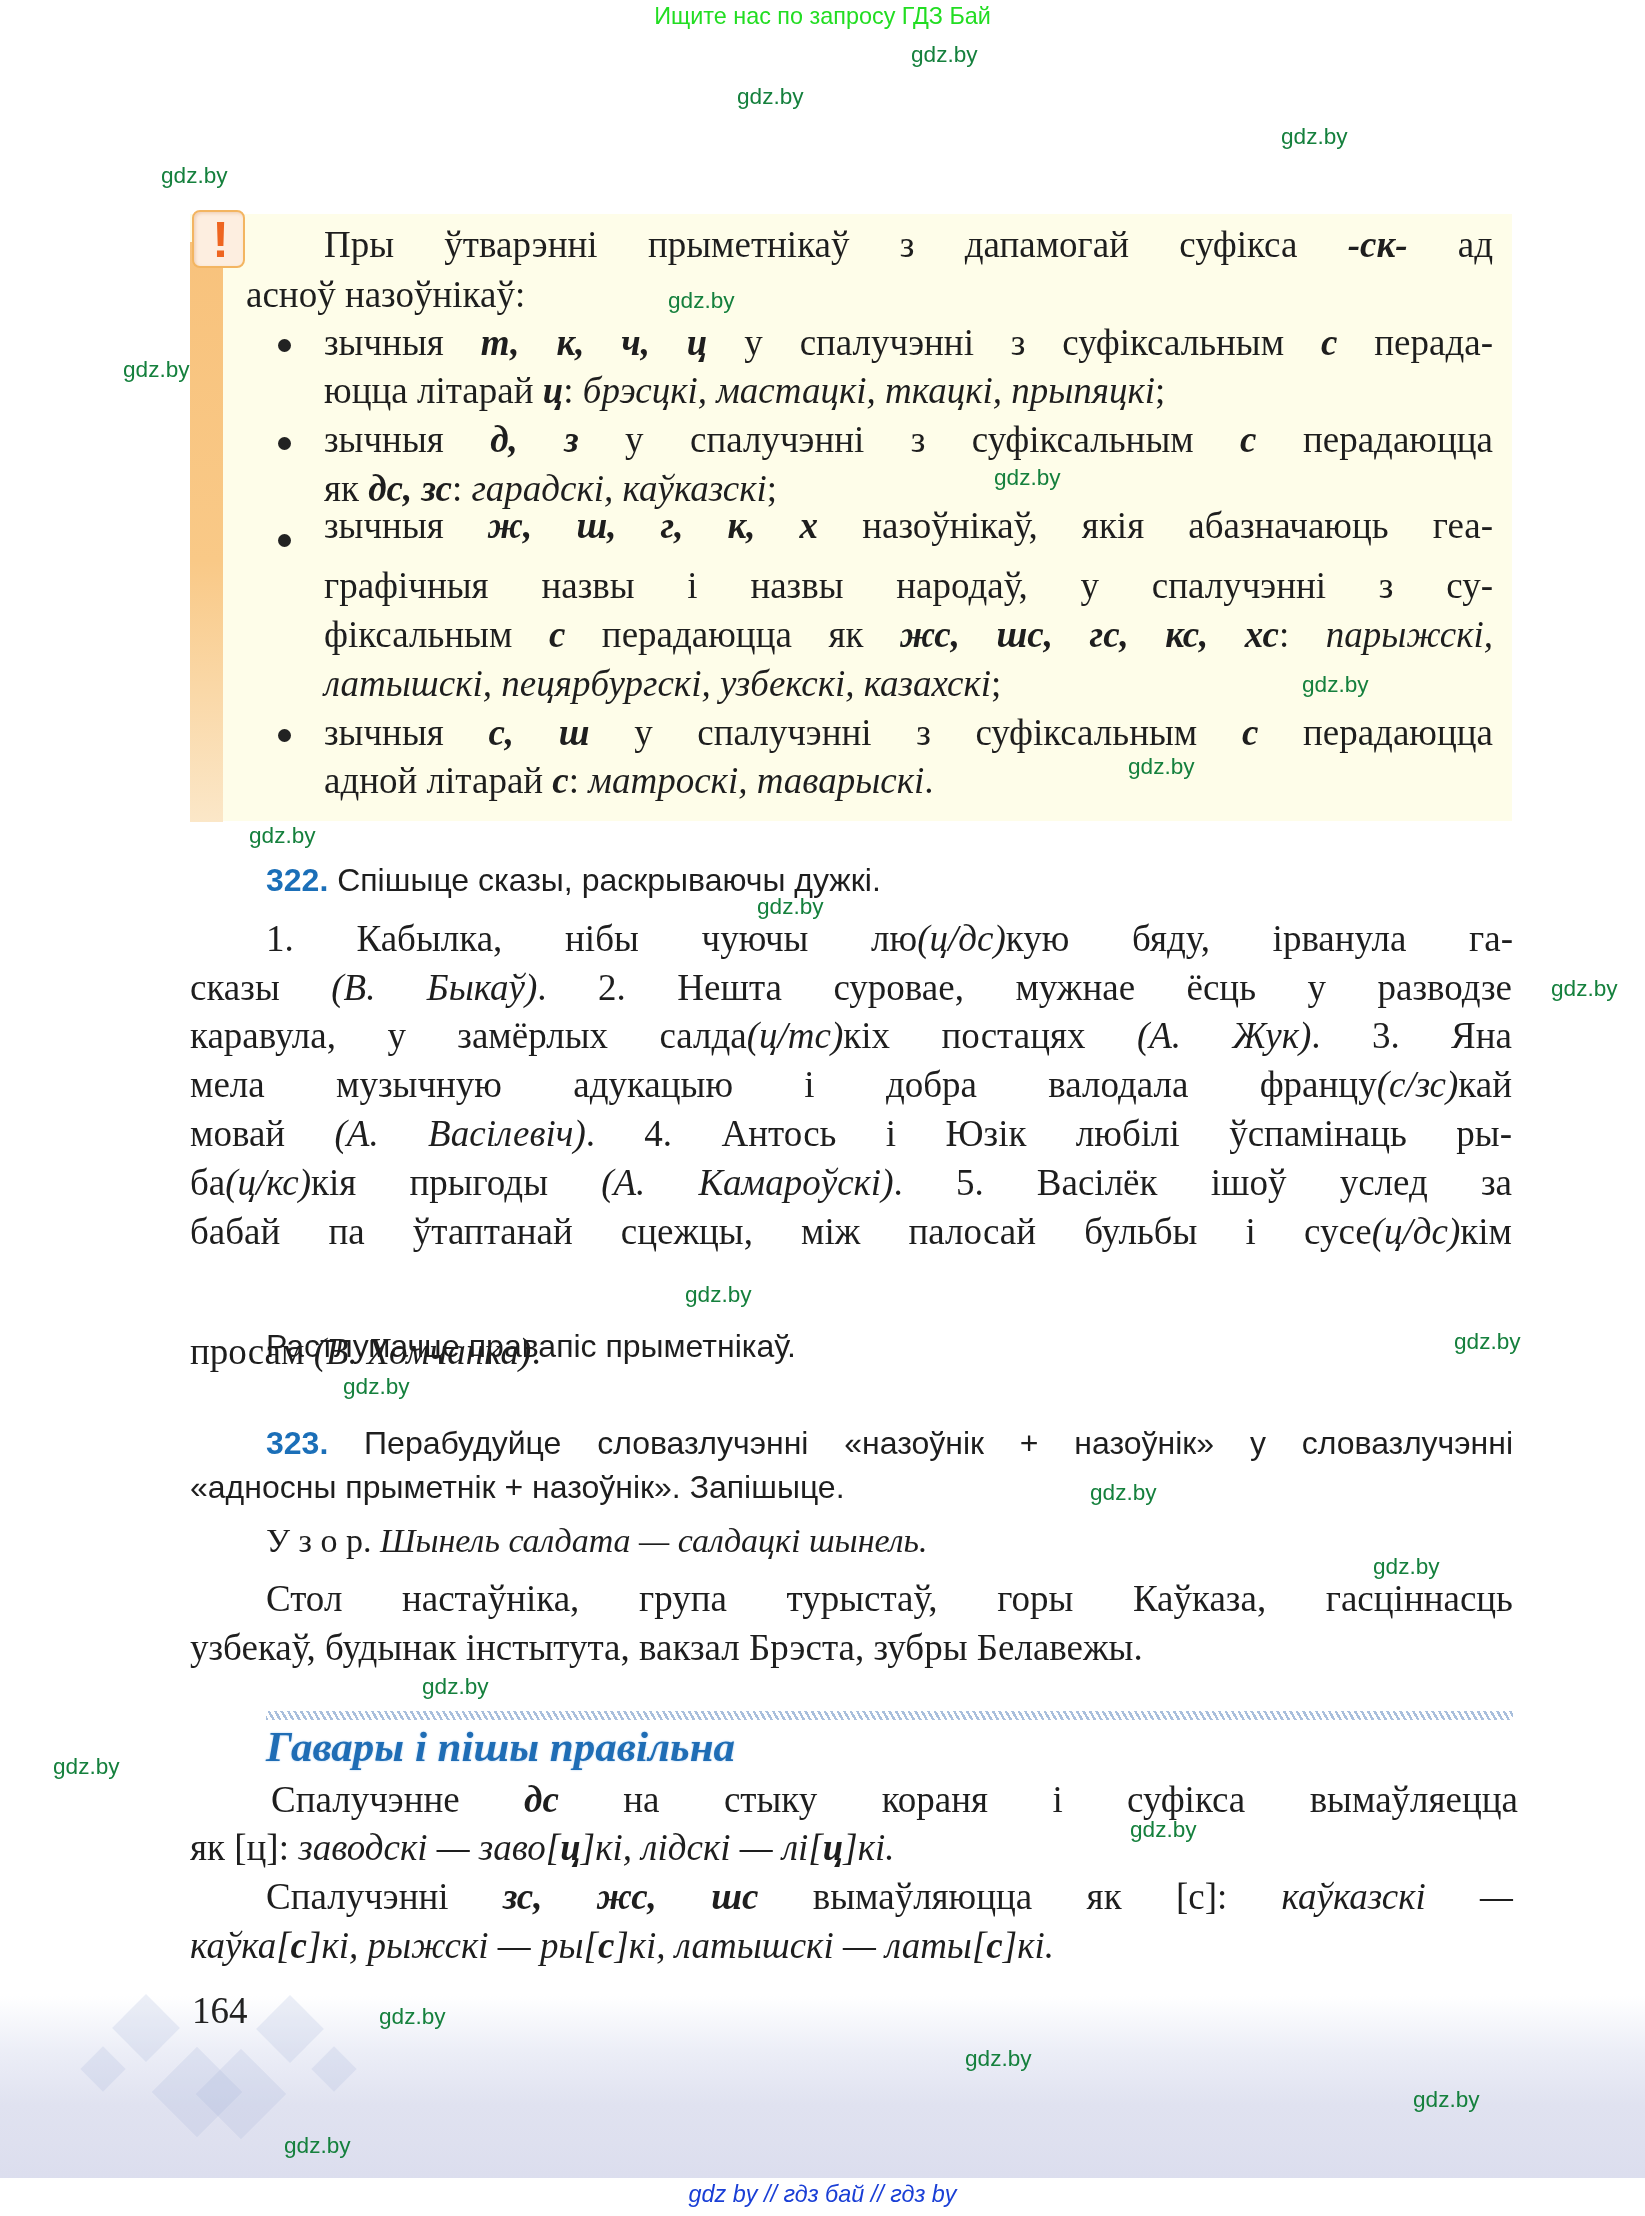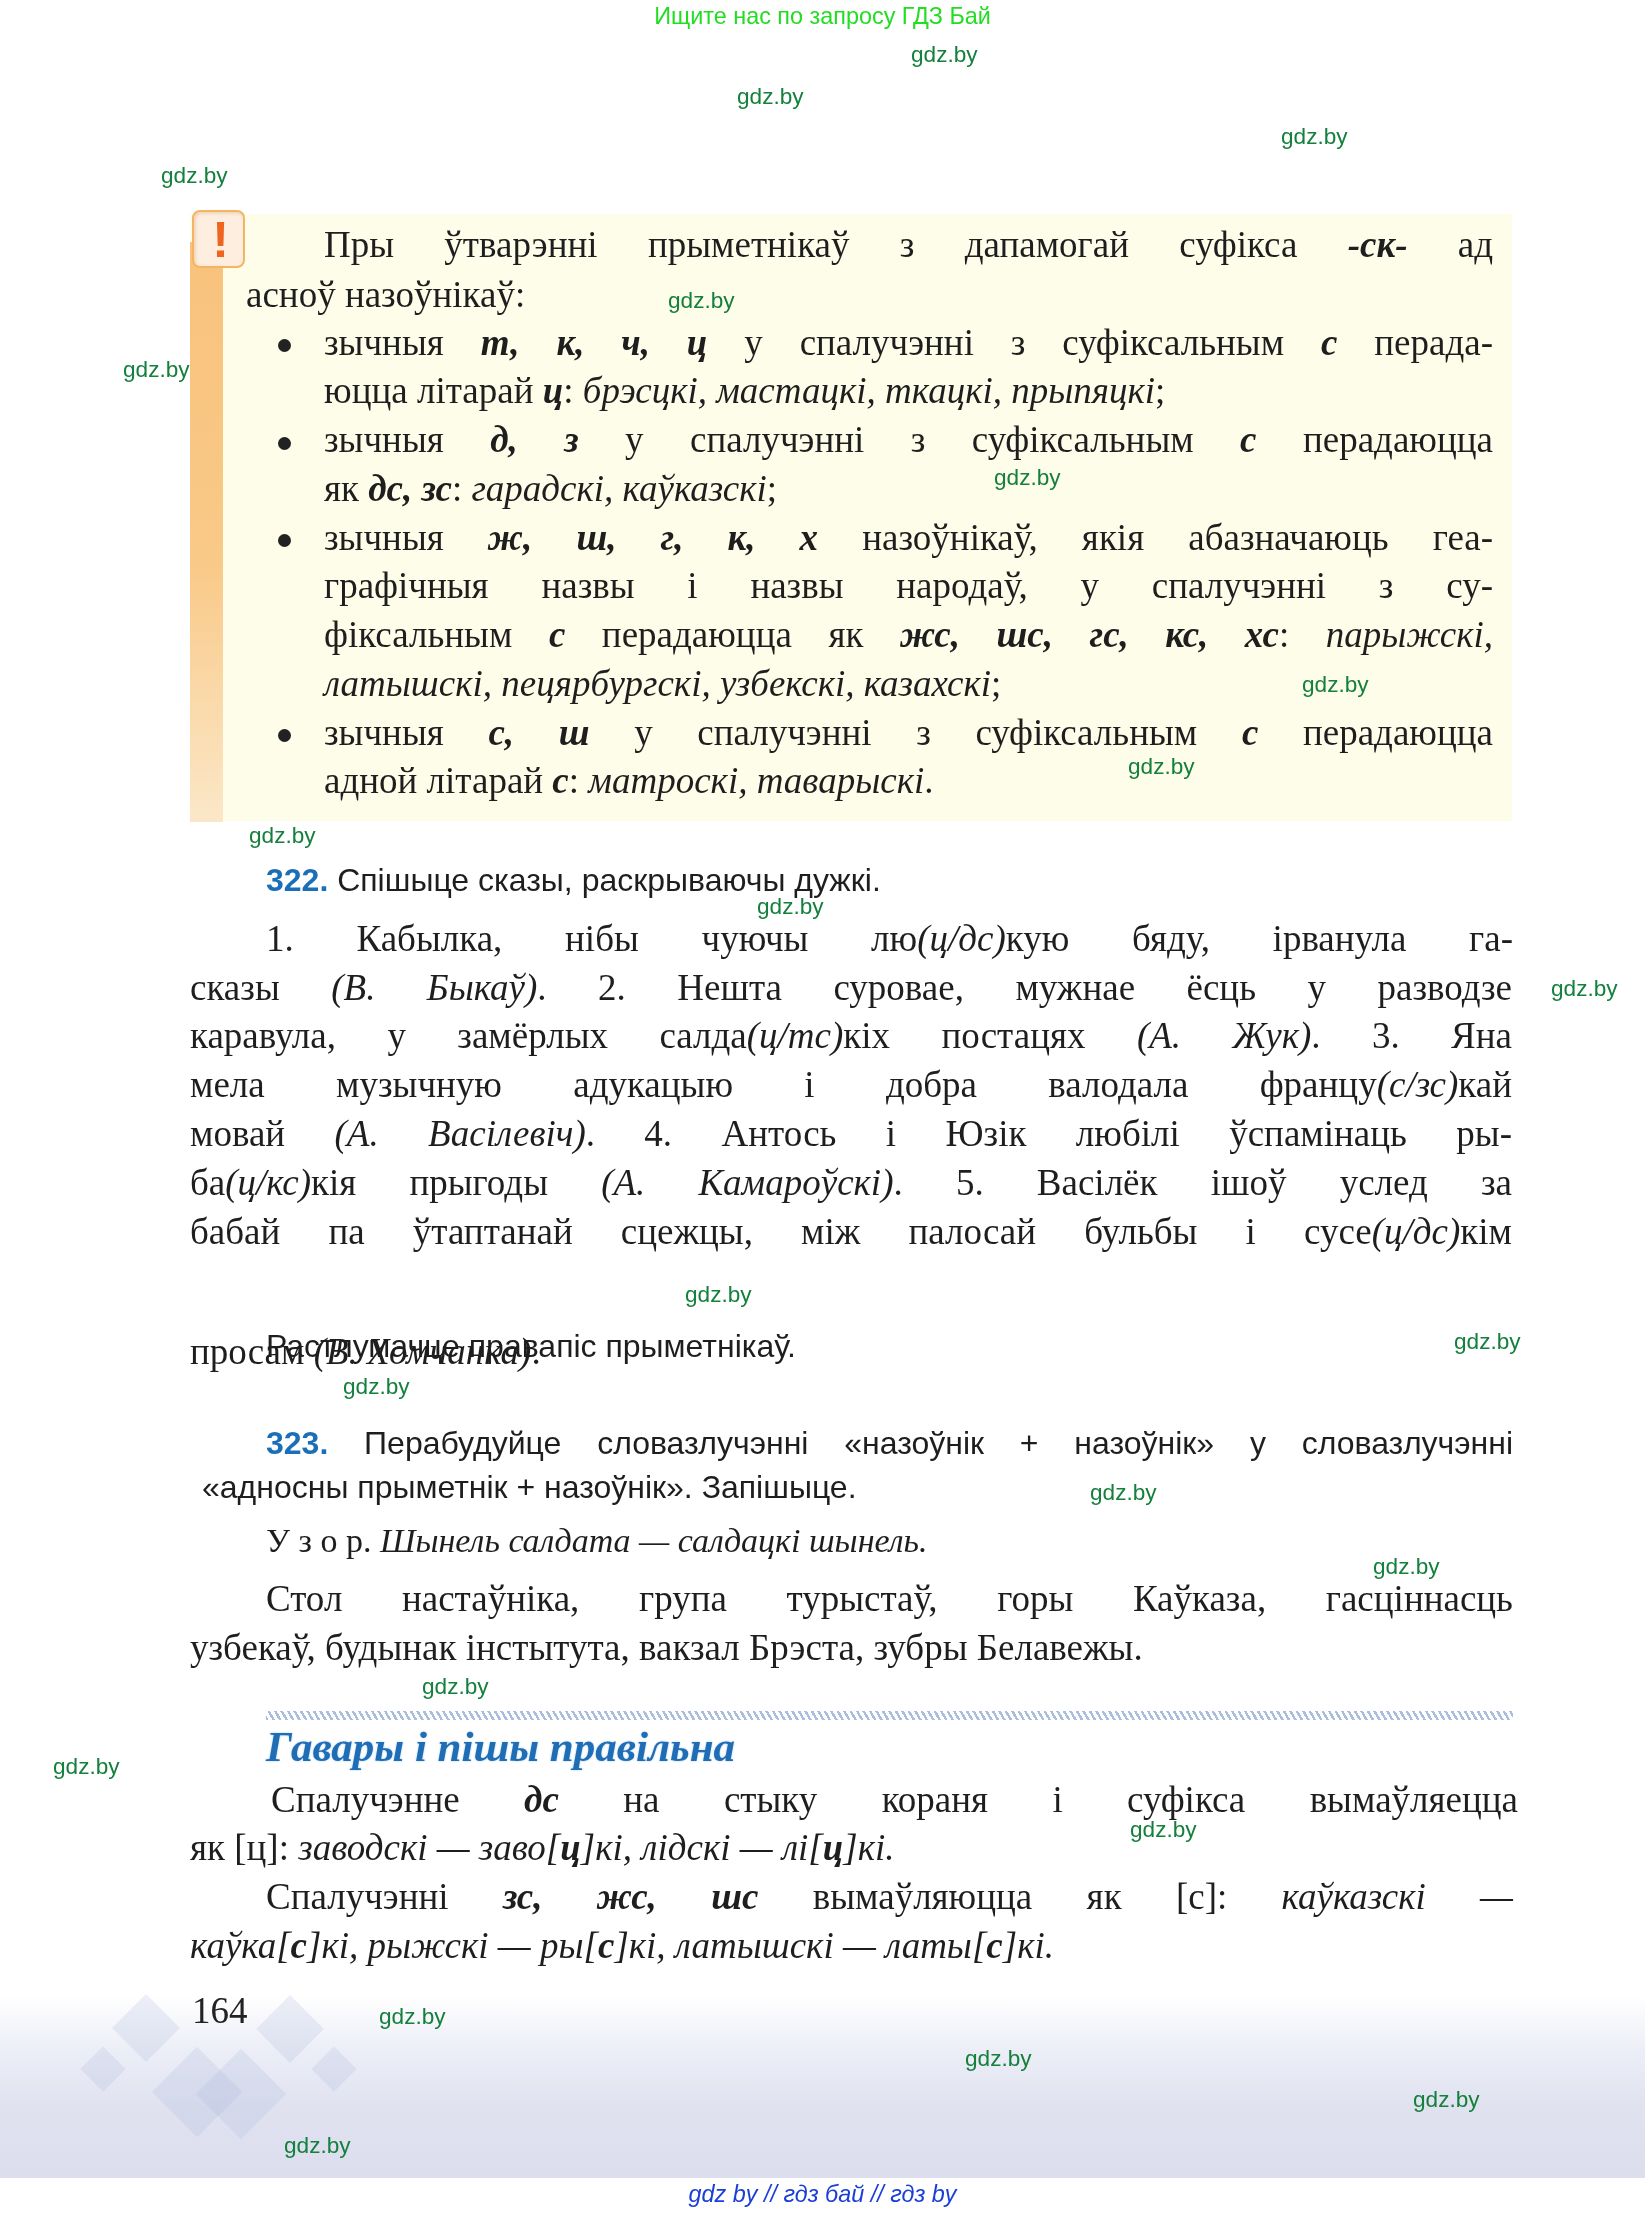--- a/index.html
+++ b/index.html
@@ -84,21 +84,21 @@
 
 <div class="bullet" style="left:278px; top:437px;"></div>
 <div class="line j" style="left:324px; top:416px; width:1169px;">
   <span>зычныя </span><b><i>д, з</i></b><span> у спалучэнні з суфіксальным </span><b><i>с</i></b><span> перадаюцца</span>
 </div>
 <div class="line" style="left:324px; top:465px;">
   <span>як </span><b><i>дс, зс</i></b><span>: </span><i>гарадскі, каўказскі</i><span>;</span>
 </div>
 
 <div class="bullet" style="left:278px; top:534px;"></div>
-<div class="line j" style="left:324px; top:514px; width:1169px;">
+<div class="line j" style="left:324px; top:502px; width:1169px;">
   <span>зычныя </span><b><i>ж, ш, г, к, х</i></b><span> назоўнікаў, якія абазначаюць геа-</span>
 </div>
 <div class="line j" style="left:324px; top:562px; width:1169px;">графічныя назвы і назвы народаў, у спалучэнні з су-</div>
 <div class="line j" style="left:324px; top:611px; width:1169px;">
   <span>фіксальным </span><b><i>с</i></b><span> перадаюцца як </span><b><i>жс, шс, гс, кс, хс</i></b><span>: </span><i>парыжскі,</i>
 </div>
 <div class="line" style="left:324px; top:660px;">
   <i>латышскі, пецярбургскі, узбекскі, казахскі</i><span>;</span>
 </div>
 
@@ -139,21 +139,21 @@
 <div class="line" style="left:190px; top:1328px;">
   <span>просам </span><i>(В. Хомчанка)</i><span>.</span>
 </div>
 
 <div class="line sans" style="left:266px; top:1322px;">Растлумачце правапіс прыметнікаў.</div>
 
 <div class="line sans j" style="left:266px; top:1419px; width:1247px;">
   <span class="exnum">323.</span>
   <span>Перабудуйце словазлучэнні «назоўнік + назоўнік» у словазлучэнні</span>
 </div>
-<div class="line sans" style="left:190px; top:1463px;margin-left:12px;">«адносны прыметнік + назоўнік». Запішыце.</div>
+<div class="line sans" style="left:190px; top:1463px;">«адносны прыметнік + назоўнік». Запішыце.</div>
 
 <div class="line" style="left:266px; top:1517px; font-size:34px;">
   <span>У з о р.</span>
   <i>Шынель салдата — салдацкі шынель.</i>
 </div>
 
 <div class="line j" style="left:266px; top:1575px; width:1247px;">Стол настаўніка, група турыстаў, горы Каўказа, гасціннасць</div>
 <div class="line" style="left:190px; top:1624px;">узбекаў, будынак інстытута, вакзал Брэста, зубры Белавежы.</div>
 
 <div class="hatch"></div>

